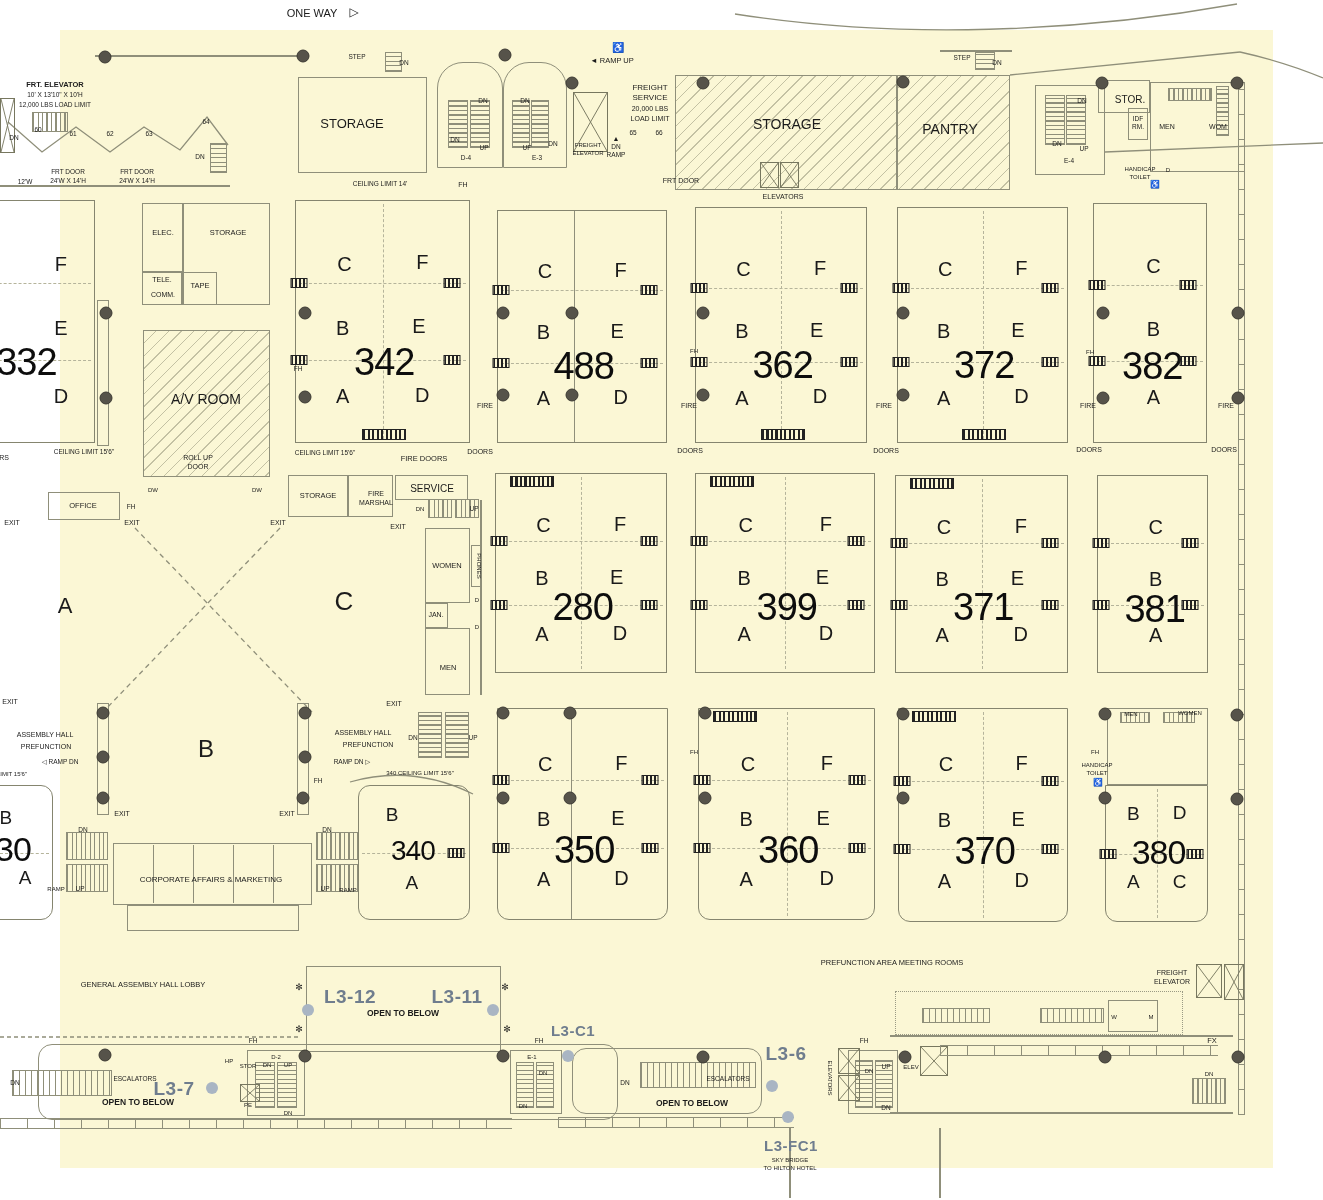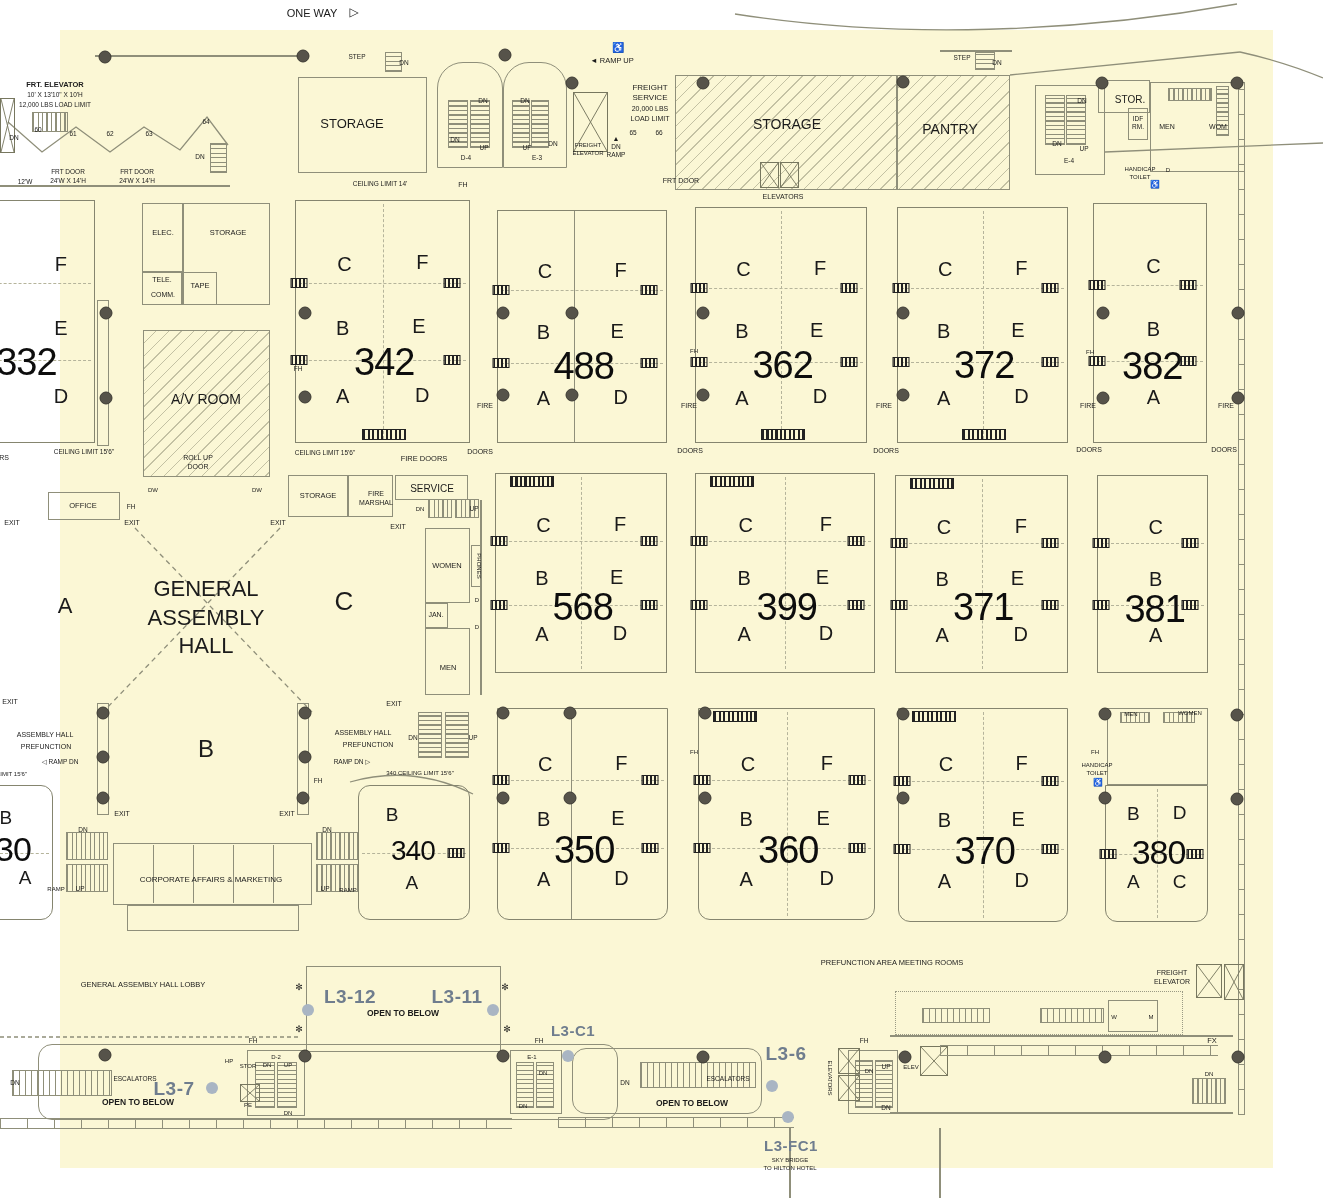--- a/index.html
+++ b/index.html
@@ -297,21 +297,21 @@
     <div class="room" style="left: 495px; top: 473px; width: 172px; height: 200px;">
       <div class="dh" style="top: 34%;"></div>
       <div class="dh" style="top: 66%;"></div>
       <div class="dv" style="left: 50%;"></div>
       <div class="sec" style="left: 28%; top: 26%; font-size: 20px;">C</div>
       <div class="sec" style="left: 73%; top: 25.5%; font-size: 20px;">F</div>
       <div class="sec" style="left: 27%; top: 52.5%; font-size: 20px;">B</div>
       <div class="sec" style="left: 71%; top: 52%; font-size: 20px;">E</div>
       <div class="sec" style="left: 27%; top: 81%; font-size: 20px;">A</div>
       <div class="sec" style="left: 73%; top: 80.5%; font-size: 20px;">D</div>
-      <div class="num" style="left: 51%; top: 67%; font-size: 38px;">568</div>
+      <div class="num" style="left: 51%; top: 67%; font-size: 38px;">280</div>
       <div class="pocket" style="left: 1.5%; top: 34%;"></div>
       <div class="pocket" style="left: 1.5%; top: 66%;"></div>
       <div class="pocket" style="left: 90%; top: 34%;"></div>
       <div class="pocket" style="left: 90%; top: 66%;"></div>
       <div class="bar" style="left: 8%; top: 2px;"></div>
     </div>
     <div class="room" style="left: 695px; top: 473px; width: 180px; height: 200px;">
       <div class="dh" style="top: 34%;"></div>
       <div class="dh" style="top: 66%;"></div>
       <div class="dv" style="left: 50%;"></div>
@@ -588,23 +588,20 @@
     <div class="lbl" style="left: 420px; top: 510px; font-size: 6px;">DN</div>
     <div class="lbl" style="left: 474px; top: 509px; font-size: 6.5px;">UP</div>
     <div class="lbl" style="left: 447px; top: 566px; font-size: 7.5px;">WOMEN</div>
     <div class="lbl" style="left: 478px; top: 566px; font-size: 6px; transform: translate(-50%, -50%) rotate(90deg);">PHONES</div>
     <div class="lbl" style="left: 477px; top: 601px; font-size: 6px;">D</div>
     <div class="lbl" style="left: 436px; top: 615px; font-size: 7px;">JAN.</div>
     <div class="lbl" style="left: 477px; top: 628px; font-size: 6px;">D</div>
     <div class="lbl" style="left: 448px; top: 668px; font-size: 7.5px;">MEN</div>
     <div class="lbl" style="left: 65px; top: 606px; font-size: 22px;">A</div>
     <div class="lbl" style="left: 344px; top: 602px; font-size: 26px;">C</div>
-    <div class="lbl" style="left: 206px; top: 618px; font-size: 22px;">GENERAL
-ASSEMBLY
-HALL</div>
     <div class="lbl" style="left: 206px; top: 749px; font-size: 24px;">B</div>
     <div class="lbl" style="left: 10px; top: 702px; font-size: 7px;">EXIT</div>
     <div class="lbl" style="left: 45px; top: 735px; font-size: 7px;">ASSEMBLY HALL</div>
     <div class="lbl" style="left: 46px; top: 747px; font-size: 7px;">PREFUNCTION</div>
     <div class="lbl" style="left: 60px; top: 762px; font-size: 6.5px;">◁ RAMP DN</div>
     <div class="lbl" style="left: 12px; top: 775px; font-size: 6px;">LIMIT 15'6"</div>
     <div class="lbl" style="left: 318px; top: 781px; font-size: 6.5px;">FH</div>
     <div class="lbl" style="left: 394px; top: 704px; font-size: 7px;">EXIT</div>
     <div class="lbl" style="left: 363px; top: 733px; font-size: 7px;">ASSEMBLY HALL</div>
     <div class="lbl" style="left: 368px; top: 745px; font-size: 7px;">PREFUNCTION</div>

